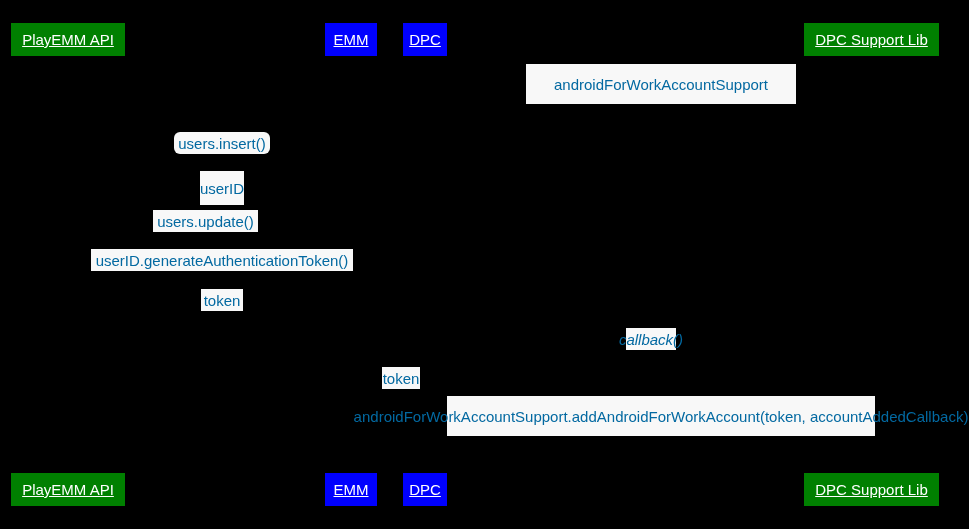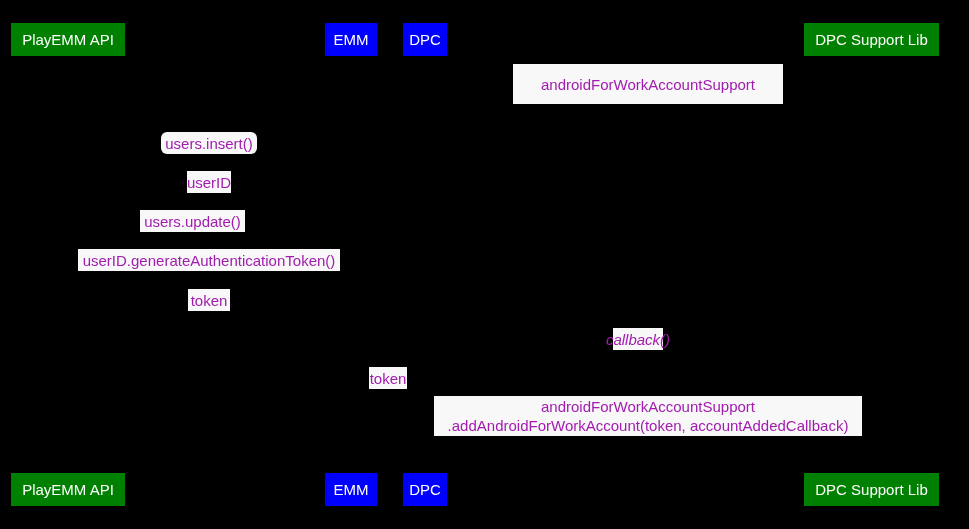--- a/index.html
+++ b/index.html
@@ -30,20 +30,21 @@
     box-sizing: border-box;
     display: flex;
     align-items: center;
     justify-content: center;
     color: #ffffff;
     font-size: 15px;
     line-height: 1;
     white-space: nowrap;
     letter-spacing: 0px;
     padding: 0 11px;
+    text-decoration: underline;
   }
   .participant.green { background: #008000; }
   .participant.blue  { background: #0000ff; }
 
   
   .lifeline {
     position: absolute;
     width: 1px;
     background: #000000;
   }
@@ -62,30 +63,31 @@
     border-bottom: 4px solid transparent;
   }
   .msg-head.right { border-left: 7px solid #000000; }
   .msg-head.left  { border-right: 7px solid #000000; }
 
   
   .msg-label {
     position: absolute;
     box-sizing: border-box;
     background: #f8f8f8;
-    color: #a21caf;
+    color: #0369a1;
     font-size: 15px;
     line-height: 19px;
     white-space: pre;
     text-align: center;
     padding: 2px 2px 1px 2px;
     display: flex;
-    flex-direction: column;
+    flex-direction: row;
     align-items: center;
     justify-content: center;
+    margin-left: 13px;
   }
   .msg-label .line { display: block; }
   .msg-label.two-line {
     line-height: 19px;
     padding-top: 1px;
   }
 </style>
 </head>
 <body>
 
@@ -137,21 +139,21 @@
   </div>
 
   <div class="msg-label two-line" style="left:513px; top:64px; width:270px; height:40px;">
     <span class="line">androidForWorkAccountSupport</span>
   </div>
 
   <div class="msg-label" style="left:161px; top:132px; width:96px; height:22px;border-radius:6px;">
     <span class="line">users.insert()</span>
   </div>
 
-  <div class="msg-label" style="left:187px; top:171px; width:44px; height:22px;">
+  <div class="msg-label" style="left:187px; top:171px; width:44px; height:34px;">
     <span class="line">userID</span>
   </div>
 
   <div class="msg-label" style="left:140px; top:210px; width:105px; height:22px;">
     <span class="line">users.update()</span>
   </div>
 
   <div class="msg-label" style="left:78px; top:249px; width:262px; height:22px;">
     <span class="line">userID.generateAuthenticationToken()</span>
   </div>

